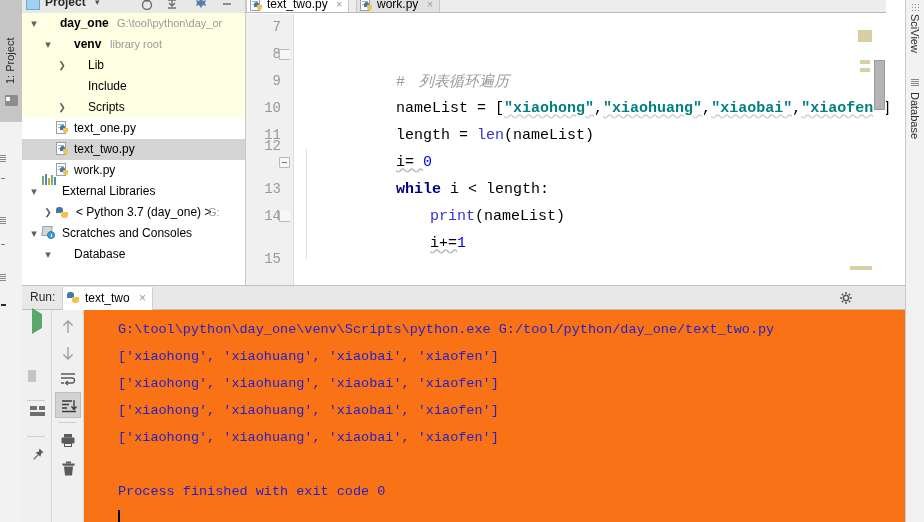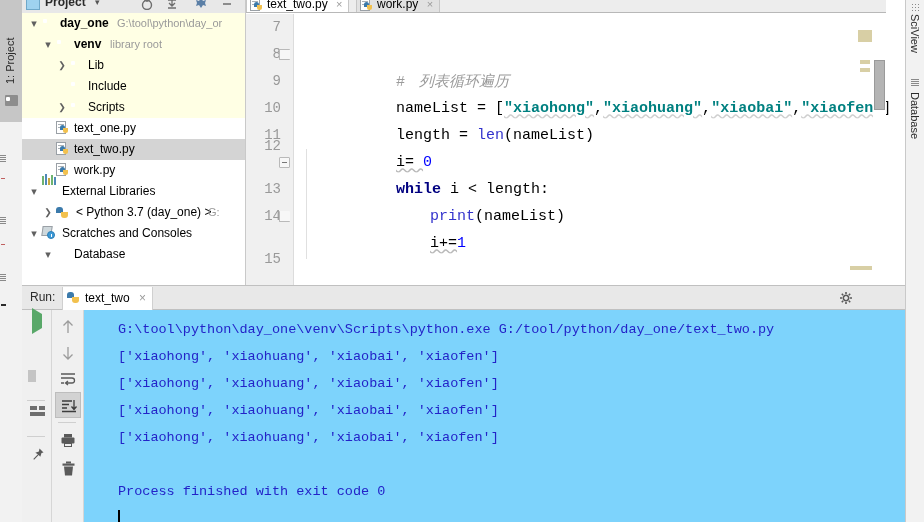--- a/index.html
+++ b/index.html
@@ -273,21 +273,21 @@
     background: #f0f0f0; border-right: 1px solid #d6d6d6;
   }
   .tbtn {
     position: absolute; width: 26px; height: 26px; left: 2px;
   }
   .tbtn.active { background: #d2d2d2; border: 1px solid #bdbdbd; }
   .tsep { position: absolute; left: 5px; width: 18px; height: 1px; background: #cfcfcf; }
 
   .console {
     position: absolute; left: 62px; top: 24px; right: 0; bottom: 0;
-    background: #7dd3fc; overflow: hidden;
+    background: #f97316; overflow: hidden;
     font-family: "Liberation Mono", monospace;
     font-size: 13.5px; color: #2323c8;
   }
   .crow {
     position: absolute; left: 34px; height: 27px; line-height: 27px;
     white-space: pre;
   }
   .ccaret {
     position: absolute; left: 34px; width: 2px; height: 18px; background: #000;
   }

